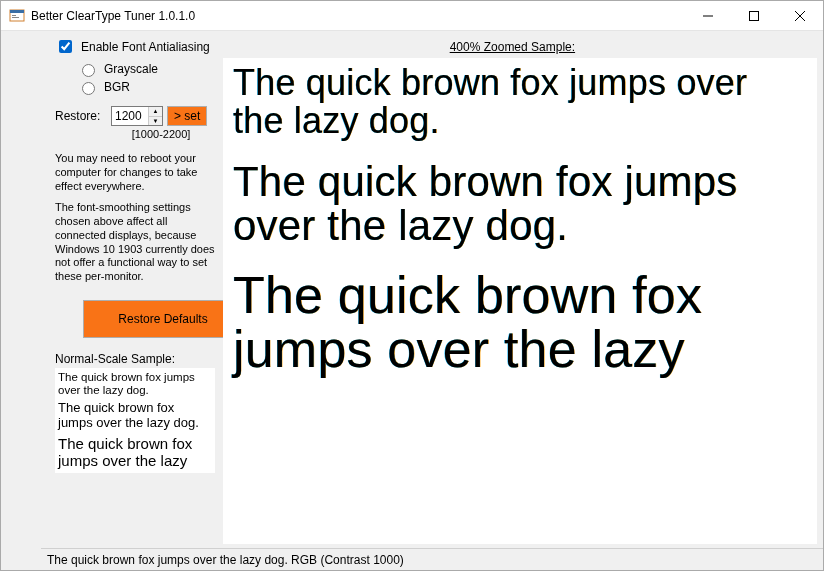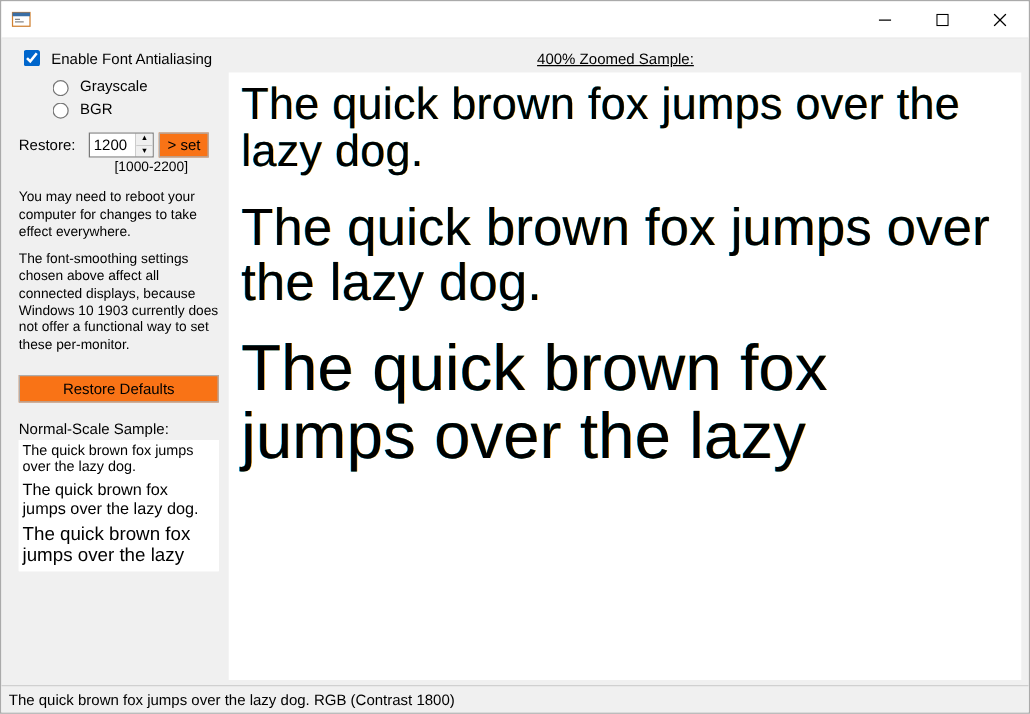--- a/index.html
+++ b/index.html
@@ -36,20 +36,21 @@
     width: 46px; height: 30px;
     display: flex; align-items: center; justify-content: center;
   }
   
   .client {
     flex: 1;
     display: flex;
     flex-direction: column;
     background: #f0f0f0;
     position: relative;
+    padding-left: 40px;
   }
   .toprow {
     display: flex;
     align-items: center;
     padding: 6px 8px 2px 14px;
   }
   .chk {
     display: inline-flex;
     align-items: center;
     gap: 6px;
@@ -95,21 +96,21 @@
     flex:1; display:flex; align-items:center; justify-content:center;
     font-size:6px; background:#f0f0f0; border-bottom:1px solid #ccc;
     cursor:default;
   }
   .spin div:last-child { border-bottom:none; }
   .setbtn, .restorebtn {
     background:#f97316; border:1px solid #adadad;
     font:inherit; padding:1px 6px; height:20px;
     cursor:default;
   }
-  .restorebtn { width:100%; height:22px; margin-top:12px; }
+  .restorebtn { width:100%; height:38px; margin-top:12px;margin-left:28px; }
   .range { text-align:center; padding:2px 0 8px 52px; font-size:11px; }
   .infotext { font-size:11px; line-height:1.25; color:#000; padding:4px 0; }
   .normlabel { margin-top:14px; font-size:12px; }
   .normsample {
     background:#fff; border:1px solid #fff; margin-top:2px;
     padding:2px 2px; line-height:1.15;
     font-family: "Segoe UI", sans-serif;
   }
   .ns1 { font-size:11.5px; margin-bottom:4px; }
   .ns2 { font-size:13px; margin-bottom:4px; }
@@ -148,20 +149,21 @@
 
 <div class="titlebar">
   <span class="appicon">
     <svg width="16" height="16" viewBox="0 0 16 16">
       <rect x="1" y="2" width="14" height="11" fill="#fff" stroke="#d08030"></rect>
       <rect x="1" y="2" width="14" height="3" fill="#3a6ea5"></rect>
       <rect x="3" y="7" width="4" height="1" fill="#888"></rect>
       <rect x="3" y="9" width="7" height="1" fill="#888"></rect>
     </svg>
   </span>
+  <span class="title">Better ClearType Tuner 1.0.1.0</span>
   <span class="spacer"></span>
   <div class="winbtn">
     <svg width="10" height="10" viewBox="0 0 10 10">
         <line x1="0" y1="5" x2="10" y2="5" stroke="#000" stroke-width="1"></line>
       </svg>
   </div>
   <div class="winbtn">
     <svg width="10" height="10" viewBox="0 0 10 10">
         <rect x="0.5" y="0.5" width="9" height="9" fill="none" stroke="#000" stroke-width="1"></rect>
       </svg>
@@ -224,15 +226,15 @@
     </div>
 
     <div class="zoompanel">
       <div class="ztext z1">The quick brown fox jumps over the lazy dog.</div>
       <div class="ztext z2">The quick brown fox jumps over the lazy dog.</div>
       <div class="ztext z3">The quick brown fox jumps over the lazy</div>
     </div>
   </div>
 
   <div class="statusbar">
-    <span>The quick brown fox jumps over the lazy dog. RGB (Contrast 1800)</span>
+    <span>The quick brown fox jumps over the lazy dog. RGB (Contrast 1000)</span>
   </div>
 </div>
 
 </body></html>

